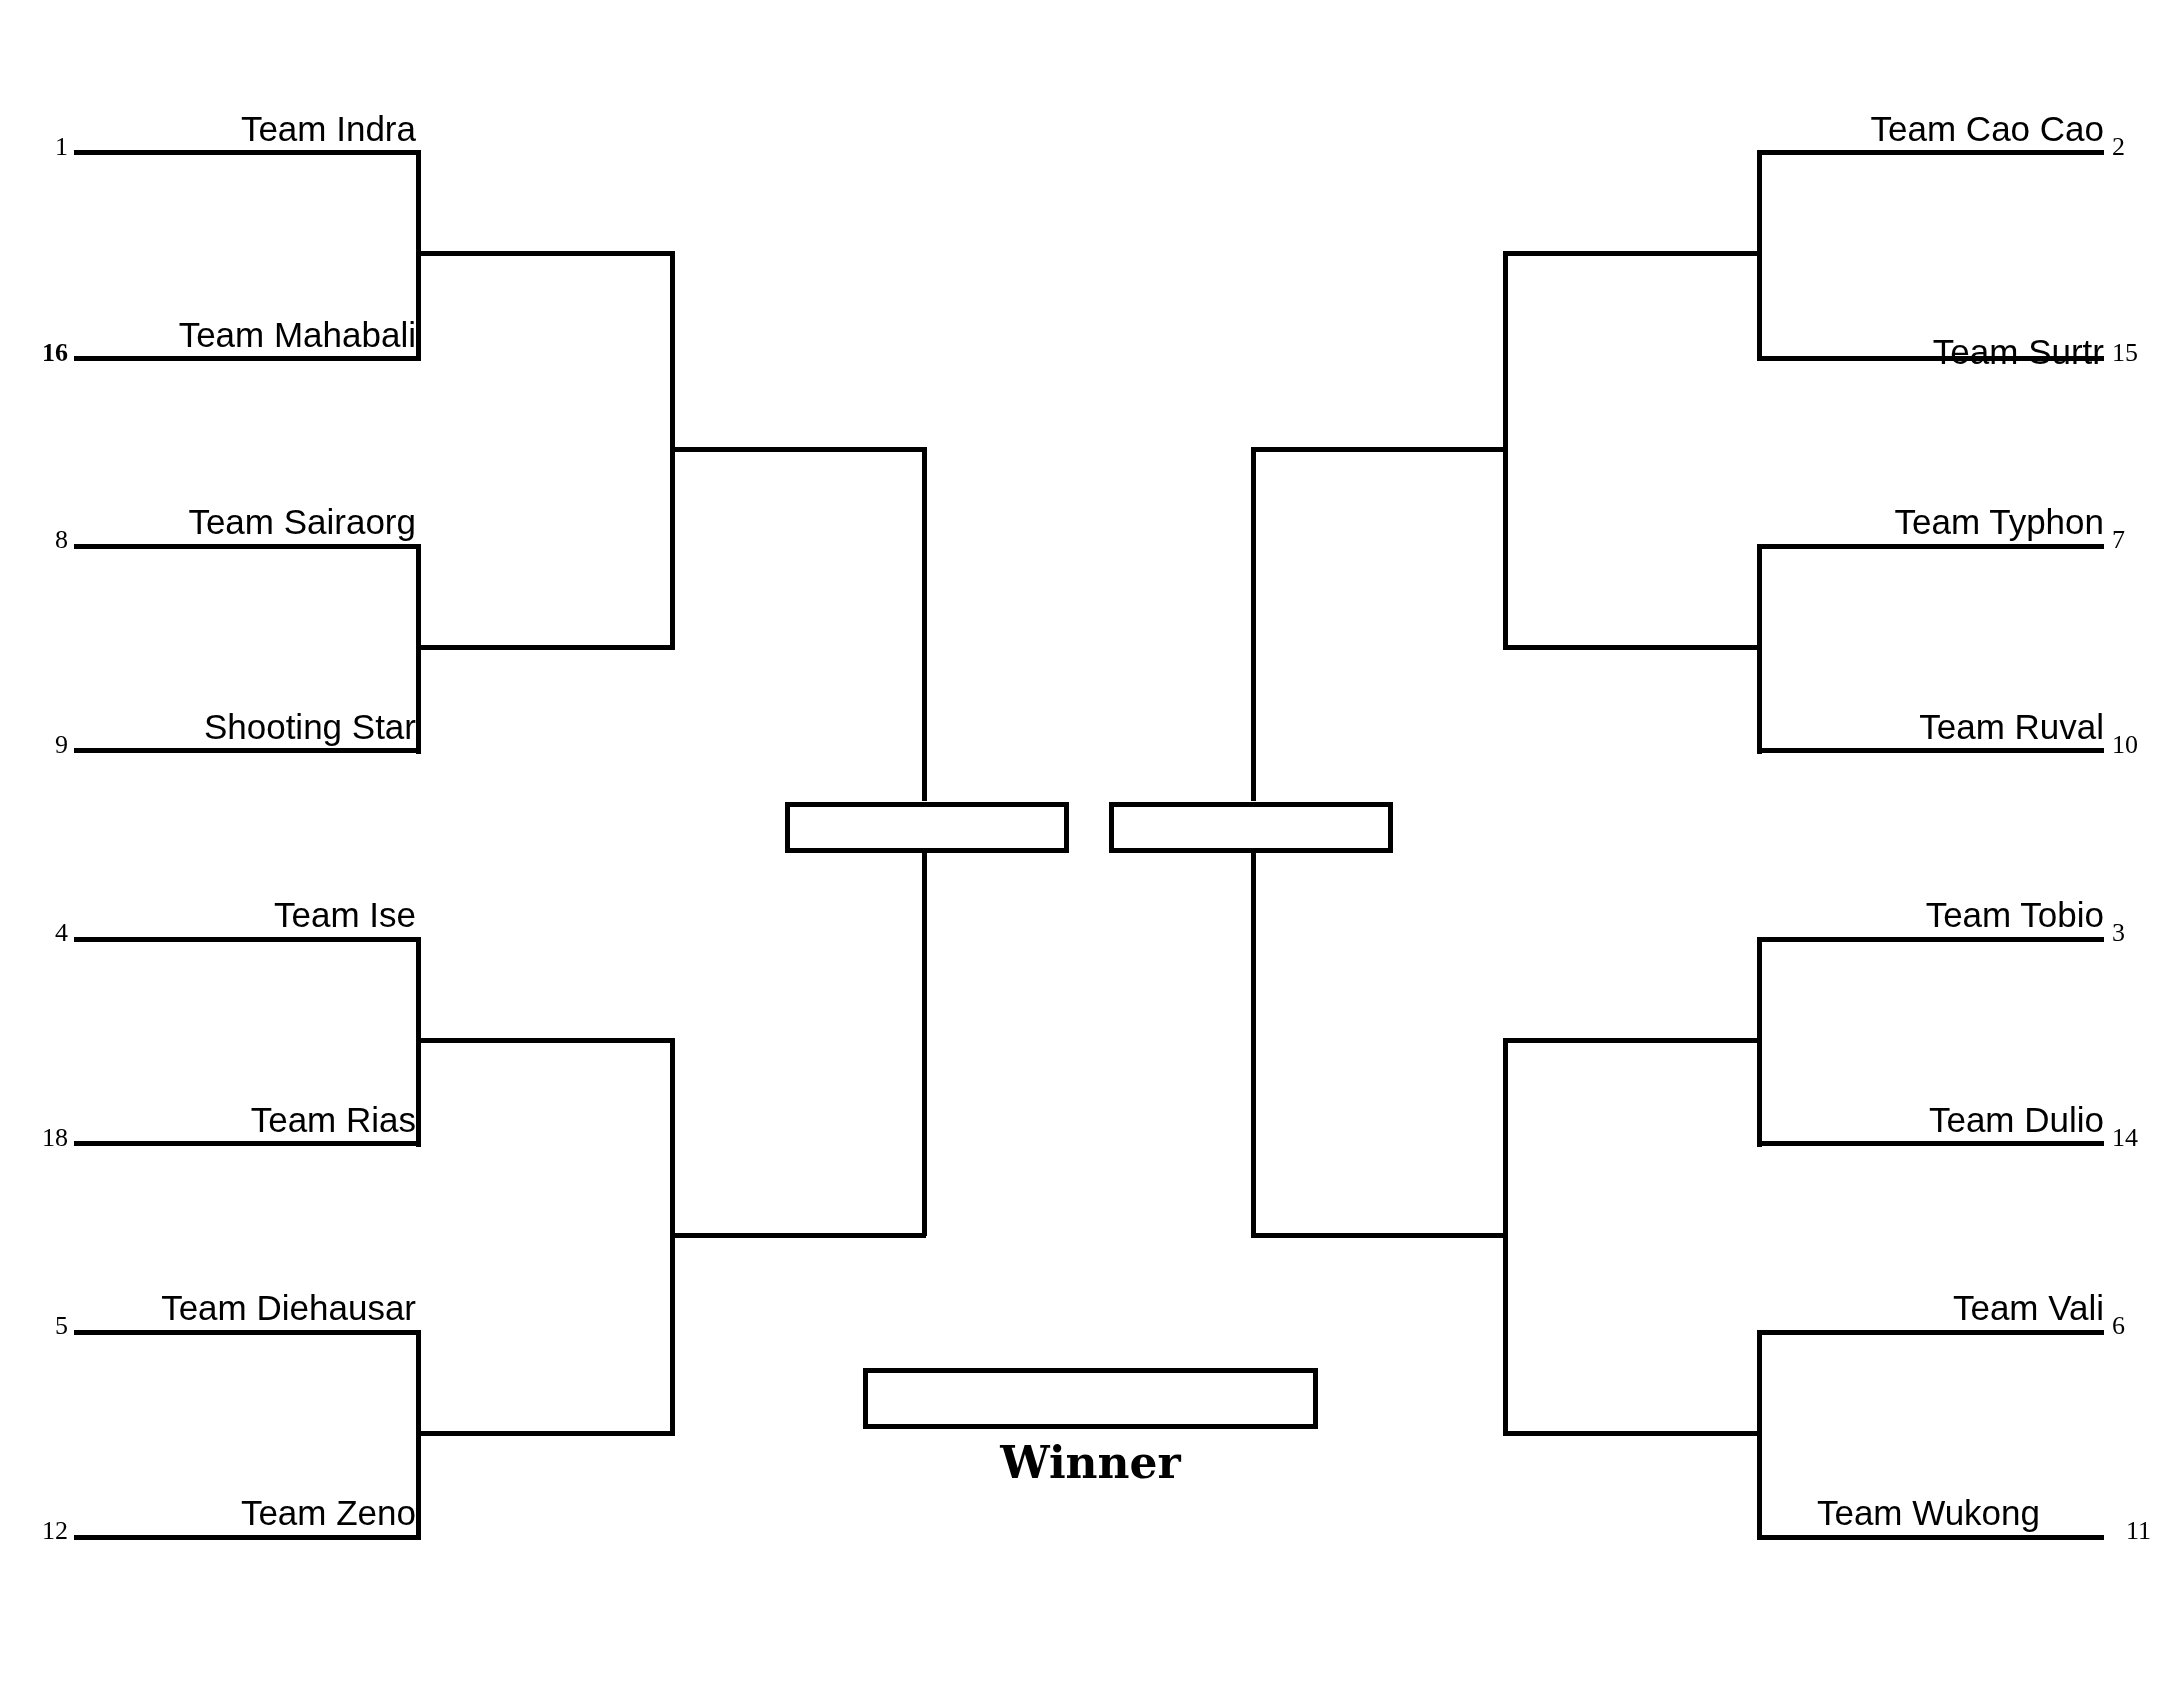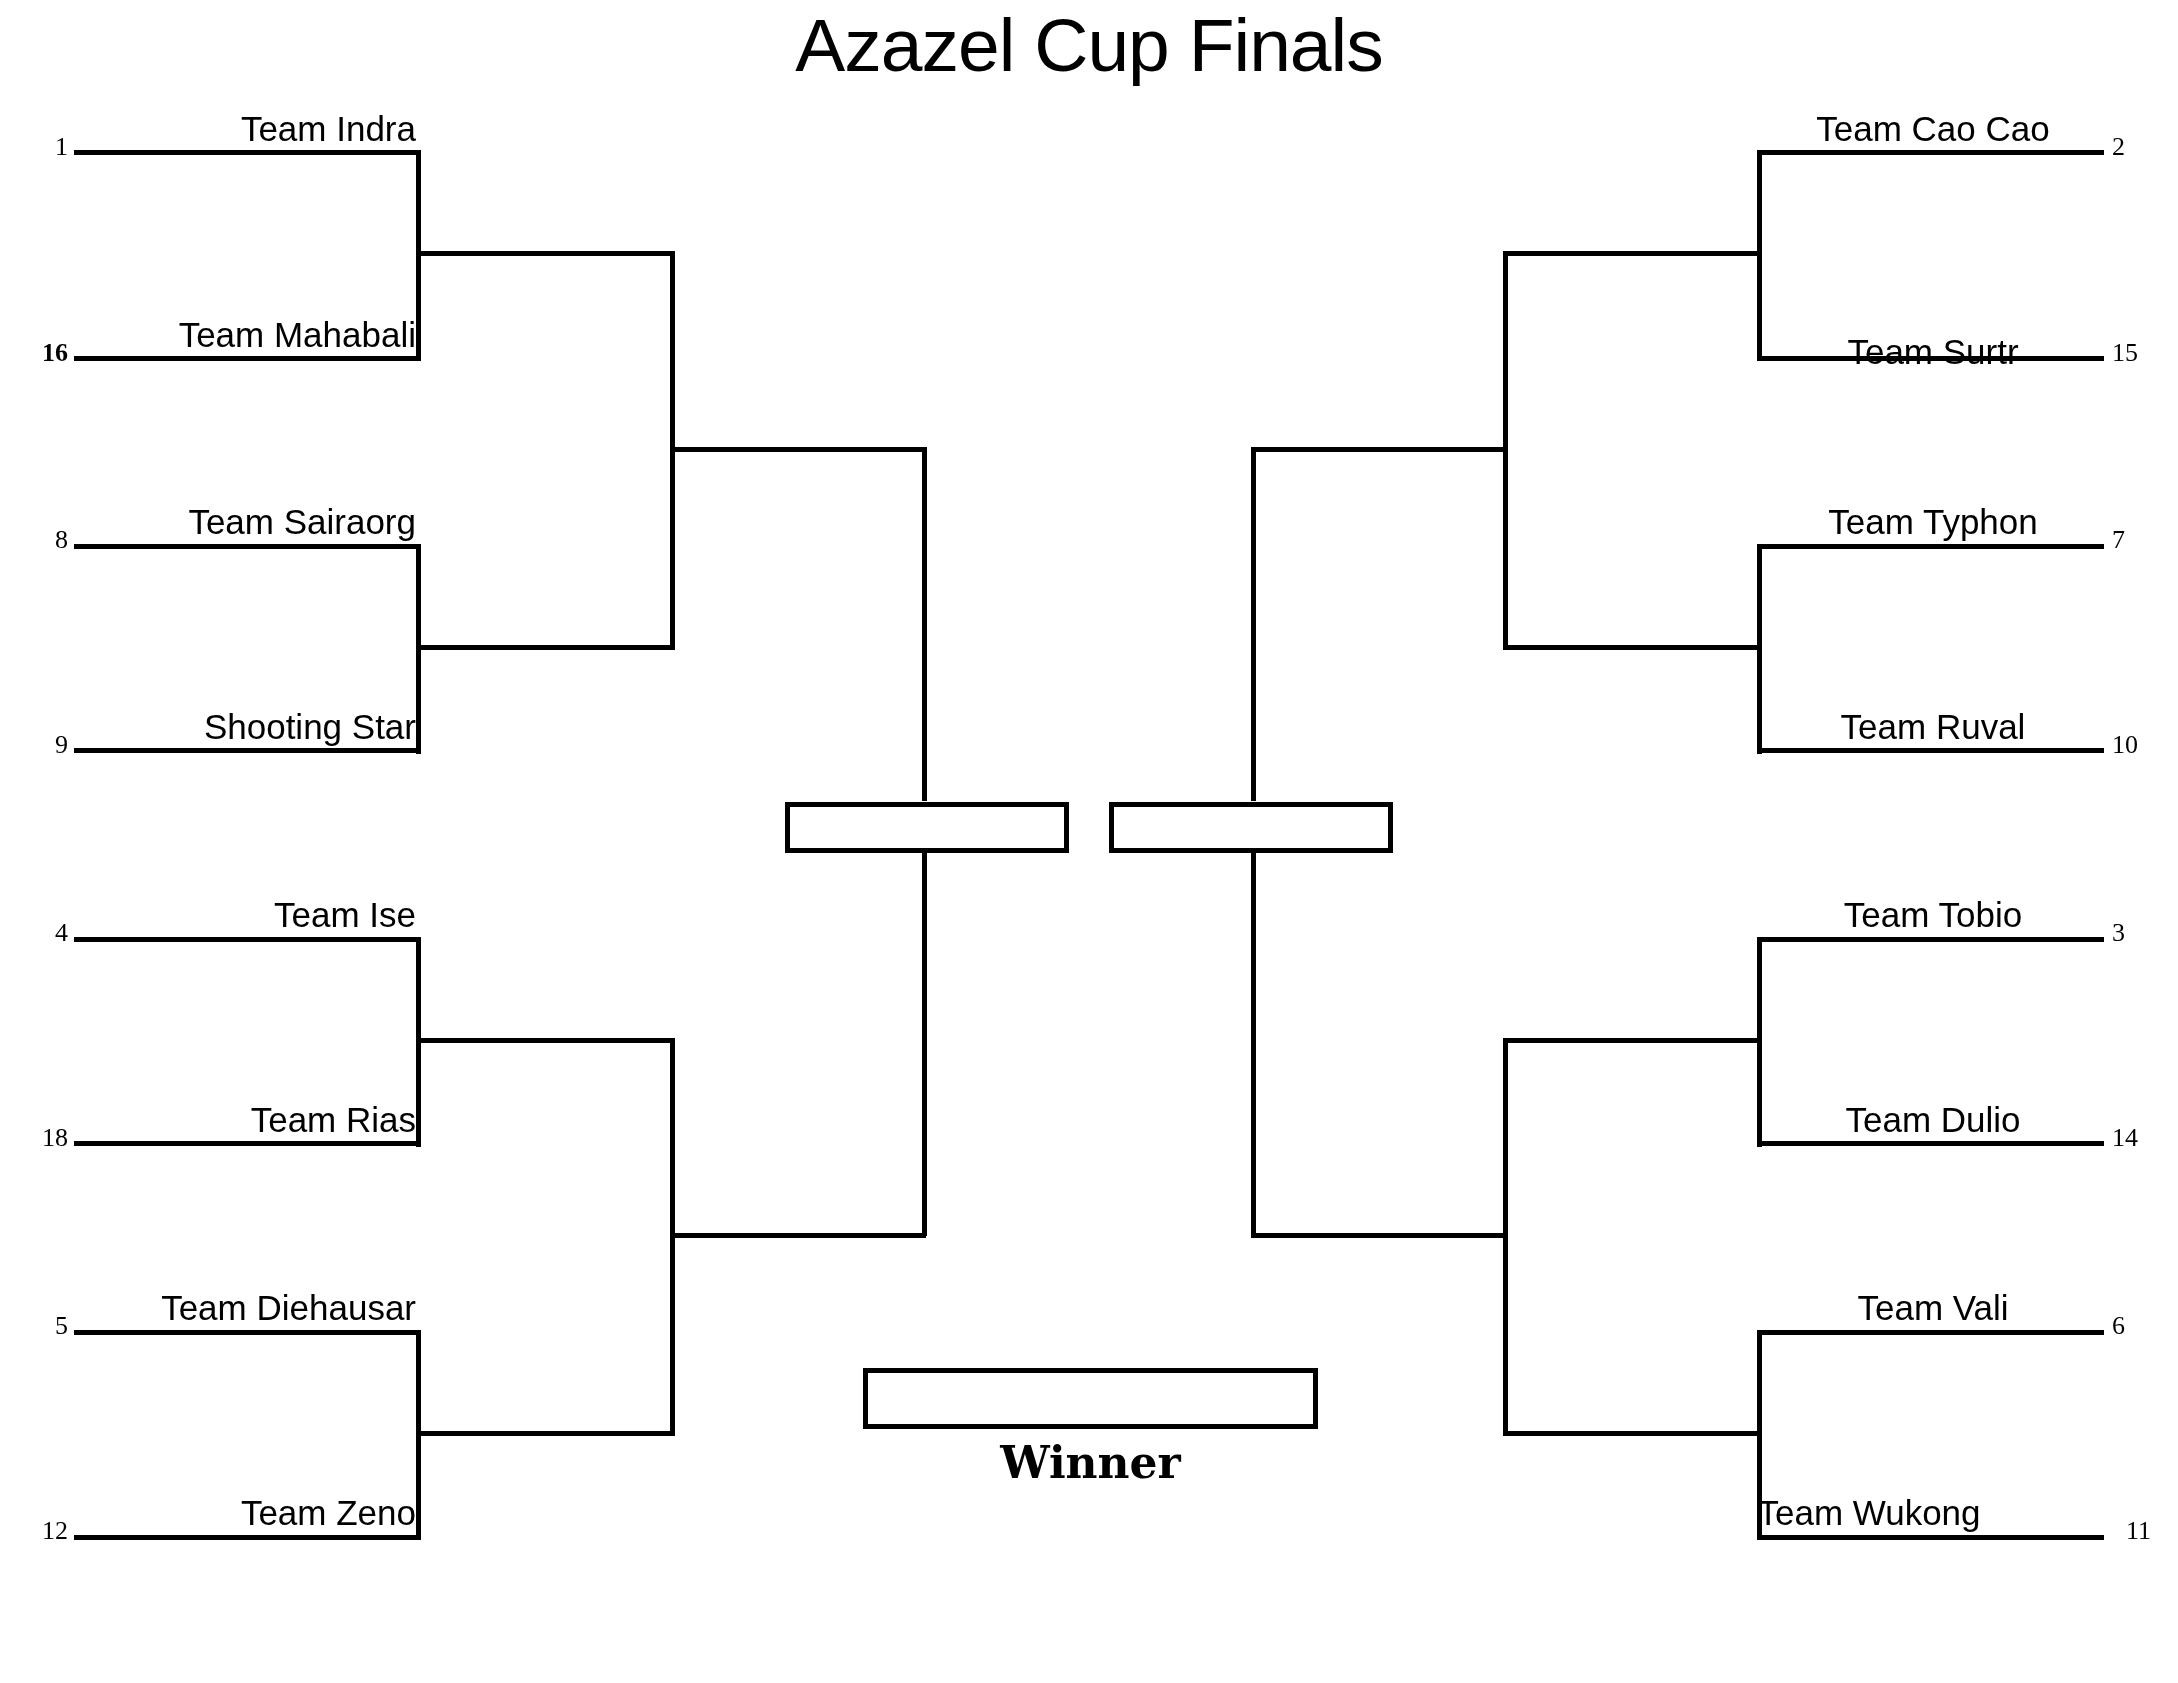--- a/index.html
+++ b/index.html
@@ -34,21 +34,21 @@
   
   .team{
     position:absolute;
     font-size:35px;
     font-weight:400;
     white-space:nowrap;
     line-height:1;
     font-family:"Liberation Sans", sans-serif;
   }
   .team.left{text-align:right;}
-  .team.right{text-align:center;}
+  .team.right{text-align:right;}
 
   
   .seed{
     position:absolute;
     font-size:26px;
     font-family:"Liberation Serif", serif;
     line-height:1;
     white-space:nowrap;
   }
   .seed.left{text-align:right;}
@@ -72,21 +72,20 @@
     letter-spacing:0px;
     white-space:nowrap;
     line-height:1;
   }
 </style>
 </head>
 <body>
 
 <div id="bracket-root">
 
-  <div class="title">Azazel Cup Finals</div>
 
   <div class="team left" style="left:74px;top:111px;width:342px;">Team Indra</div>
   <div class="seed left" style="left:30px;top:134px;width:38px;">1</div>
   <div class="hline" style="left:74px;top:150px;width:347px;"></div>
 
   <div class="team left" style="left:74px;top:317px;width:342px;">Team Mahabali</div>
   <div class="seed left" style="left:22px;top:340px;width:46px;font-weight:bold;">16</div>
   <div class="hline" style="left:74px;top:356px;width:347px;"></div>
 
   <div class="vline" style="left:416px;top:150px;height:211px;"></div>

